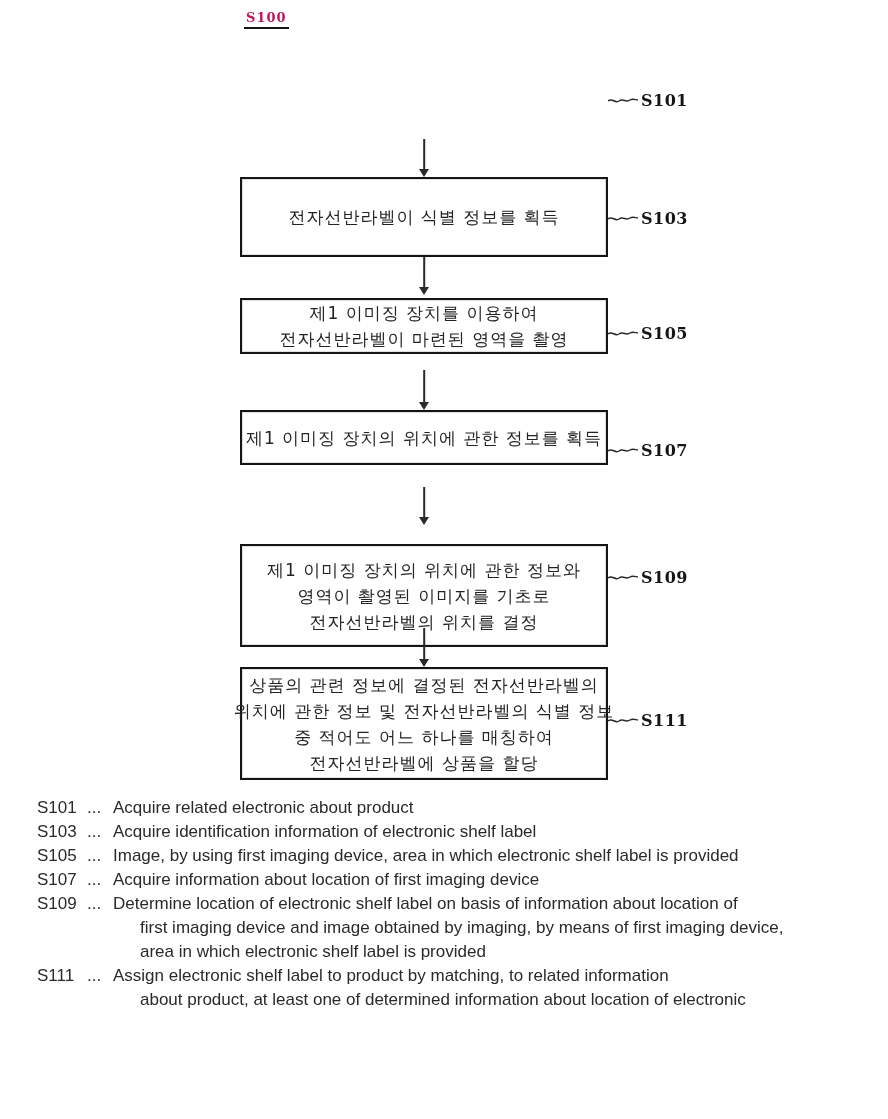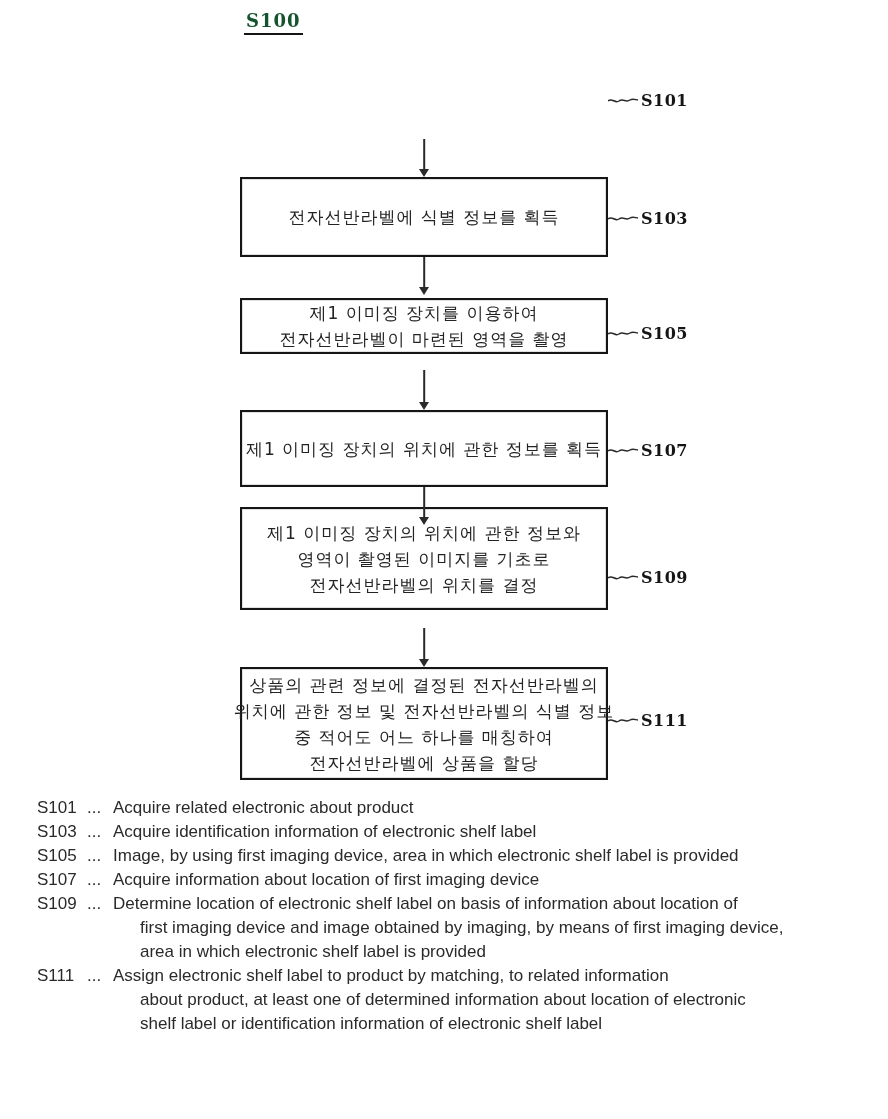--- a/index.html
+++ b/index.html
@@ -11,23 +11,23 @@
     font-family: "Liberation Sans", sans-serif;
     color: #1f1f1f;
     overflow: hidden;
   }
   .fig-title {
     position: absolute;
     left: 244px;
     top: 10px;
     font-family: "DejaVu Serif", serif;
     font-weight: bold;
-    font-size: 18px;
+    font-size: 13px;
     letter-spacing: 1px;
-    color: #14532d;
+    color: #be185d;
     border-bottom: 2px solid #151515;
     padding: 0 2px 2px 2px;
   }
   .flow-box {
     position: absolute;
     left: 240px;
     width: 368px;
     border: 2px solid #151515;
     box-sizing: border-box;
     display: flex;
@@ -42,22 +42,22 @@
     font-size: 17px;
     line-height: 26px;
     letter-spacing: 1px;
     color: #232323;
     white-space: nowrap;
     text-align: center;
   }
   .box1 { top: 62px;  height: 77px;  }
   .box2 { top: 177px; height: 80px;  }
   .box3 { top: 298px; height: 56px;  }
-  .box4 { top: 410px; height: 77px;  }
-  .box5 { top: 507px; height: 103px; }
+  .box4 { top: 410px; height: 55px;  }
+  .box5 { top: 544px; height: 103px; }
   .box6 { top: 667px; height: 113px; }
 
   .arrow {
     position: absolute;
     left: 418px;
     width: 12px;
   }
   .arrow .shaft {
     position: absolute;
     left: 50%;
@@ -125,21 +125,21 @@
 </style>
 </head>
 <body>
 
 <div class="page">
 
   <div class="fig-title">S100</div>
 
 
   <div class="flow-box box2">
-    <div class="kline">전자선반라벨에 식별 정보를 획득</div>
+    <div class="kline">전자선반라벨이 식별 정보를 획득</div>
   </div>
 
   <div class="flow-box box3">
     <div class="kline">제1 이미징 장치를 이용하여</div>
     <div class="kline">전자선반라벨이 마련된 영역을 촬영</div>
   </div>
 
   <div class="flow-box box4">
     <div class="kline">제1 이미징 장치의 위치에 관한 정보를 획득</div>
   </div>
@@ -263,18 +263,17 @@
         <div class="rline">area in which electronic shelf label is provided</div>
       </div>
     </div>
 
     <div class="ref-entry">
       <span class="ref-id">S111</span>
       <span class="ref-sep">...</span>
       <div class="ref-text">
         <div class="rline">Assign electronic shelf label to product by matching, to related information</div>
         <div class="rline">about product, at least one of determined information about location of electronic</div>
-        <div class="rline">shelf label or identification information of electronic shelf label</div>
       </div>
     </div>
 
   </div>
 </div>
 
 </body></html>

